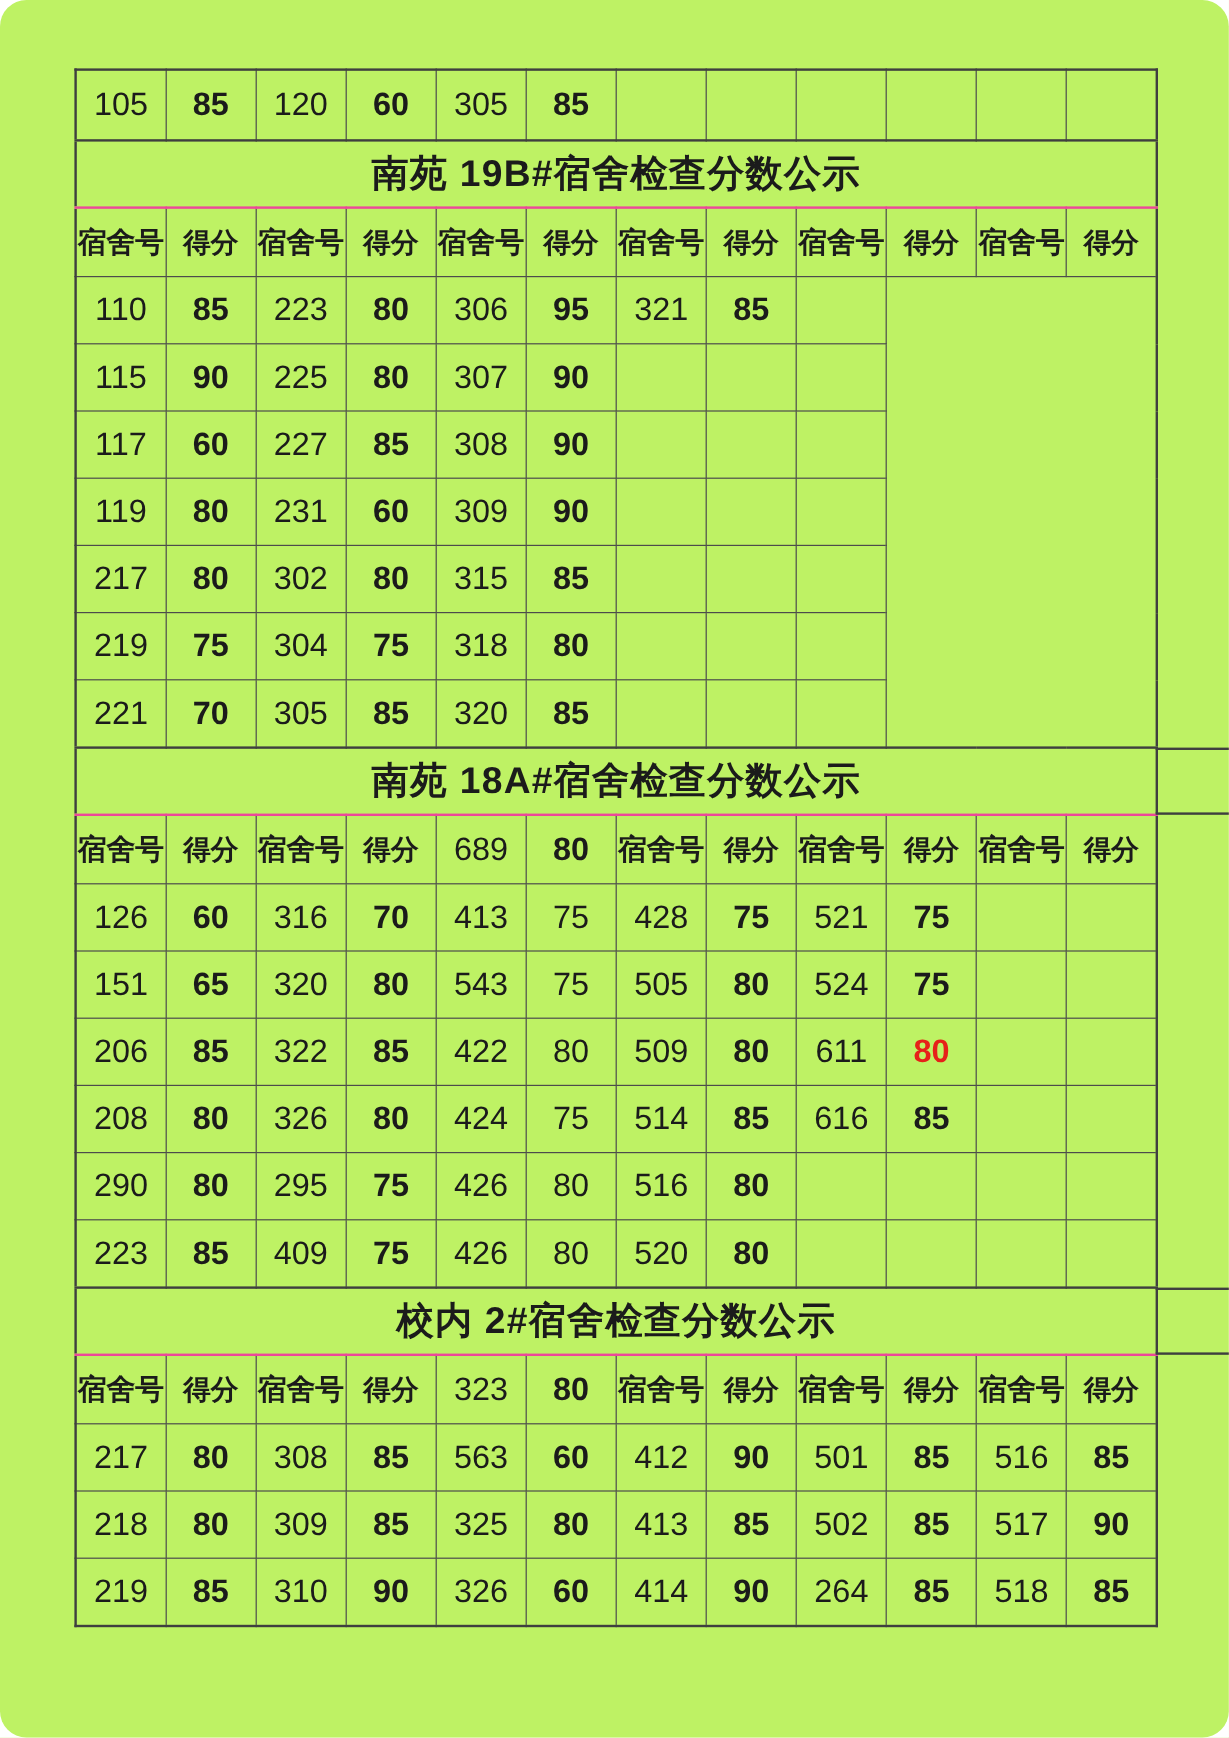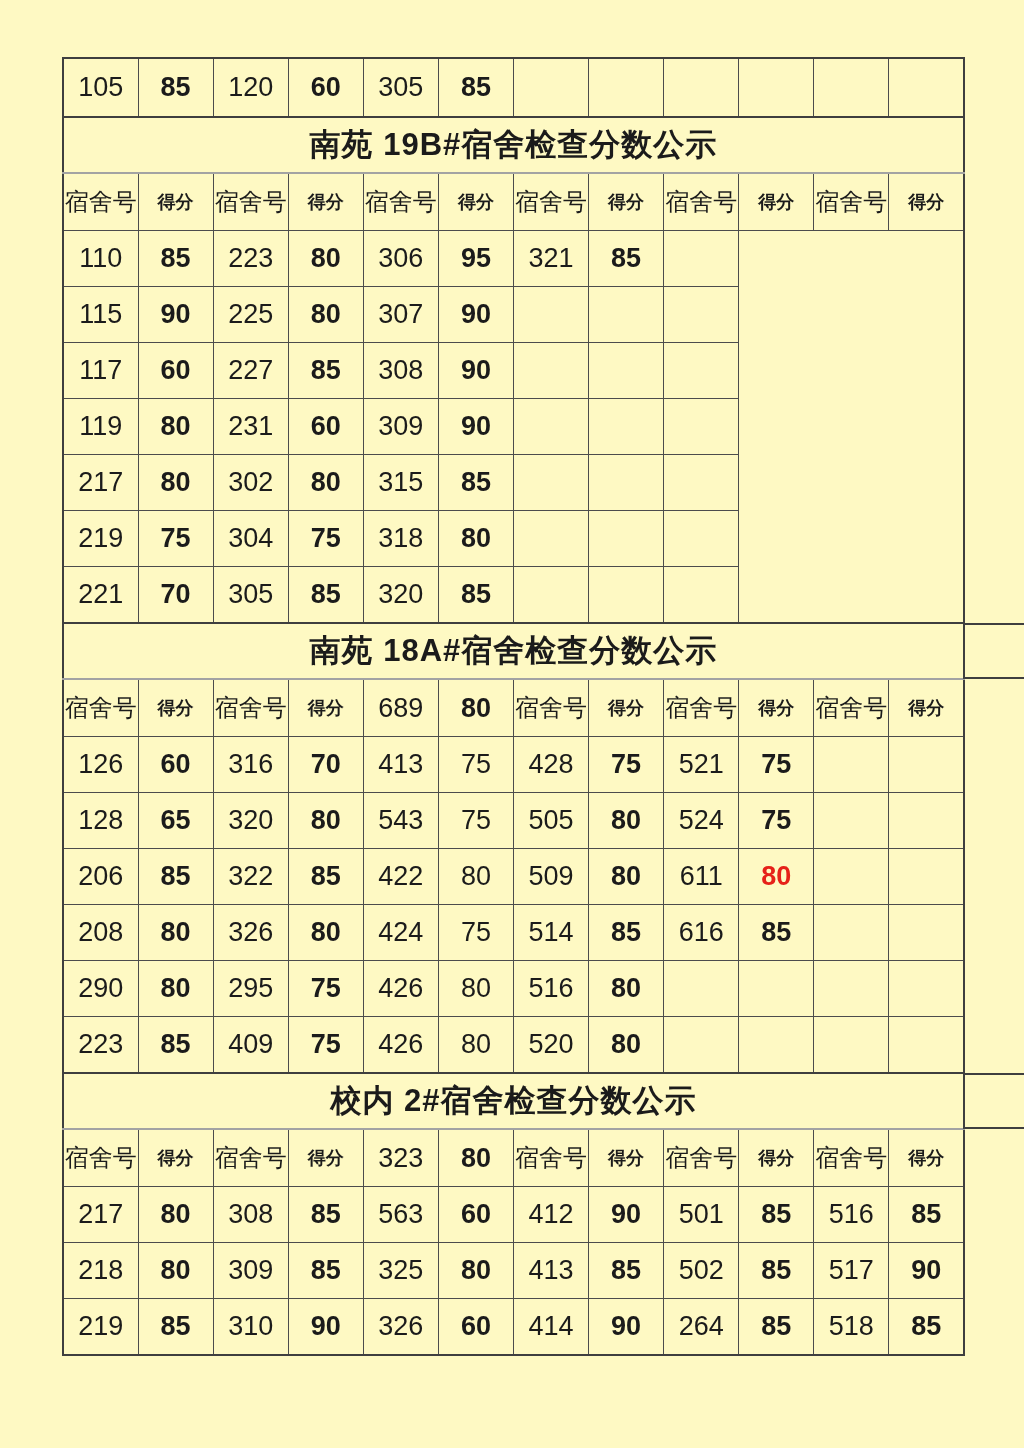--- a/index.html
+++ b/index.html
@@ -11,21 +11,22 @@
     position: relative;
     width: 1024px;
     height: 1448px;
     overflow: hidden;
     font-family: "Liberation Sans", "DejaVu Sans", sans-serif;
     color: #1b1b1b;
   }
   .page {
     position: absolute;
     inset: 0;
-    background: #fef9c3;
+    background: #bef264;
+    border-radius: 22px;
   }
   table#score-table {
     position: absolute;
     left: 62px;
     top: 57px;
     width: 901px;
     table-layout: fixed;
     border-collapse: collapse;
     border: 2px solid #3f3f3f;
   }
@@ -38,30 +39,30 @@
     overflow: hidden;
     white-space: nowrap;
   }
   tr.r-tail td.cell  { height: 57px; }
   tr.r-head td.cell  { height: 56px; }
   tr.r-data td.cell  { height: 55px; }
   td.room        { font-size: 27px; font-weight: 400; }
   td.score       { font-size: 27px; font-weight: 700; }
   td.score-plain { font-size: 27px; font-weight: 400; }
   td.score-red   { font-size: 27px; font-weight: 700; color: #e62119; }
-  td.hdr-room    { font-size: 24px; font-weight: 400; margin-top: 20px; }
-  td.hdr-score   { font-size: 18px; font-weight: 700; }
+  td.hdr-room    { font-size: 24px; font-weight: 700; margin-top: 20px; }
+  td.hdr-score   { font-size: 23px; font-weight: 700; }
   td.empty       { font-size: 27px; }
   tr.r-title td.title {
     height: 54px;
     font-size: 31px;
     font-weight: 700;
     letter-spacing: 1px;
     border-top: 2px solid #3f3f3f;
-    border-bottom: 2px solid #a3a3a3;
+    border-bottom: 2px solid #ec4899;
   }
   .edge-cell {
     position: absolute;
     box-sizing: border-box;
     border-top: 2px solid #3f3f3f;
     border-bottom: 2px solid #3f3f3f;
     background: transparent;
   }
 </style>
 </head>
@@ -218,21 +219,21 @@
           <td class="cell room">413</td>
           <td class="cell score-plain">75</td>
           <td class="cell room">428</td>
           <td class="cell score">75</td>
           <td class="cell room">521</td>
           <td class="cell score">75</td>
           <td class="cell empty"></td>
           <td class="cell empty"></td>
         </tr>
         <tr class="r-data">
-          <td class="cell room">128</td>
+          <td class="cell room">151</td>
           <td class="cell score">65</td>
           <td class="cell room">320</td>
           <td class="cell score">80</td>
           <td class="cell room">543</td>
           <td class="cell score-plain">75</td>
           <td class="cell room">505</td>
           <td class="cell score">80</td>
           <td class="cell room">524</td>
           <td class="cell score">75</td>
           <td class="cell empty"></td>

